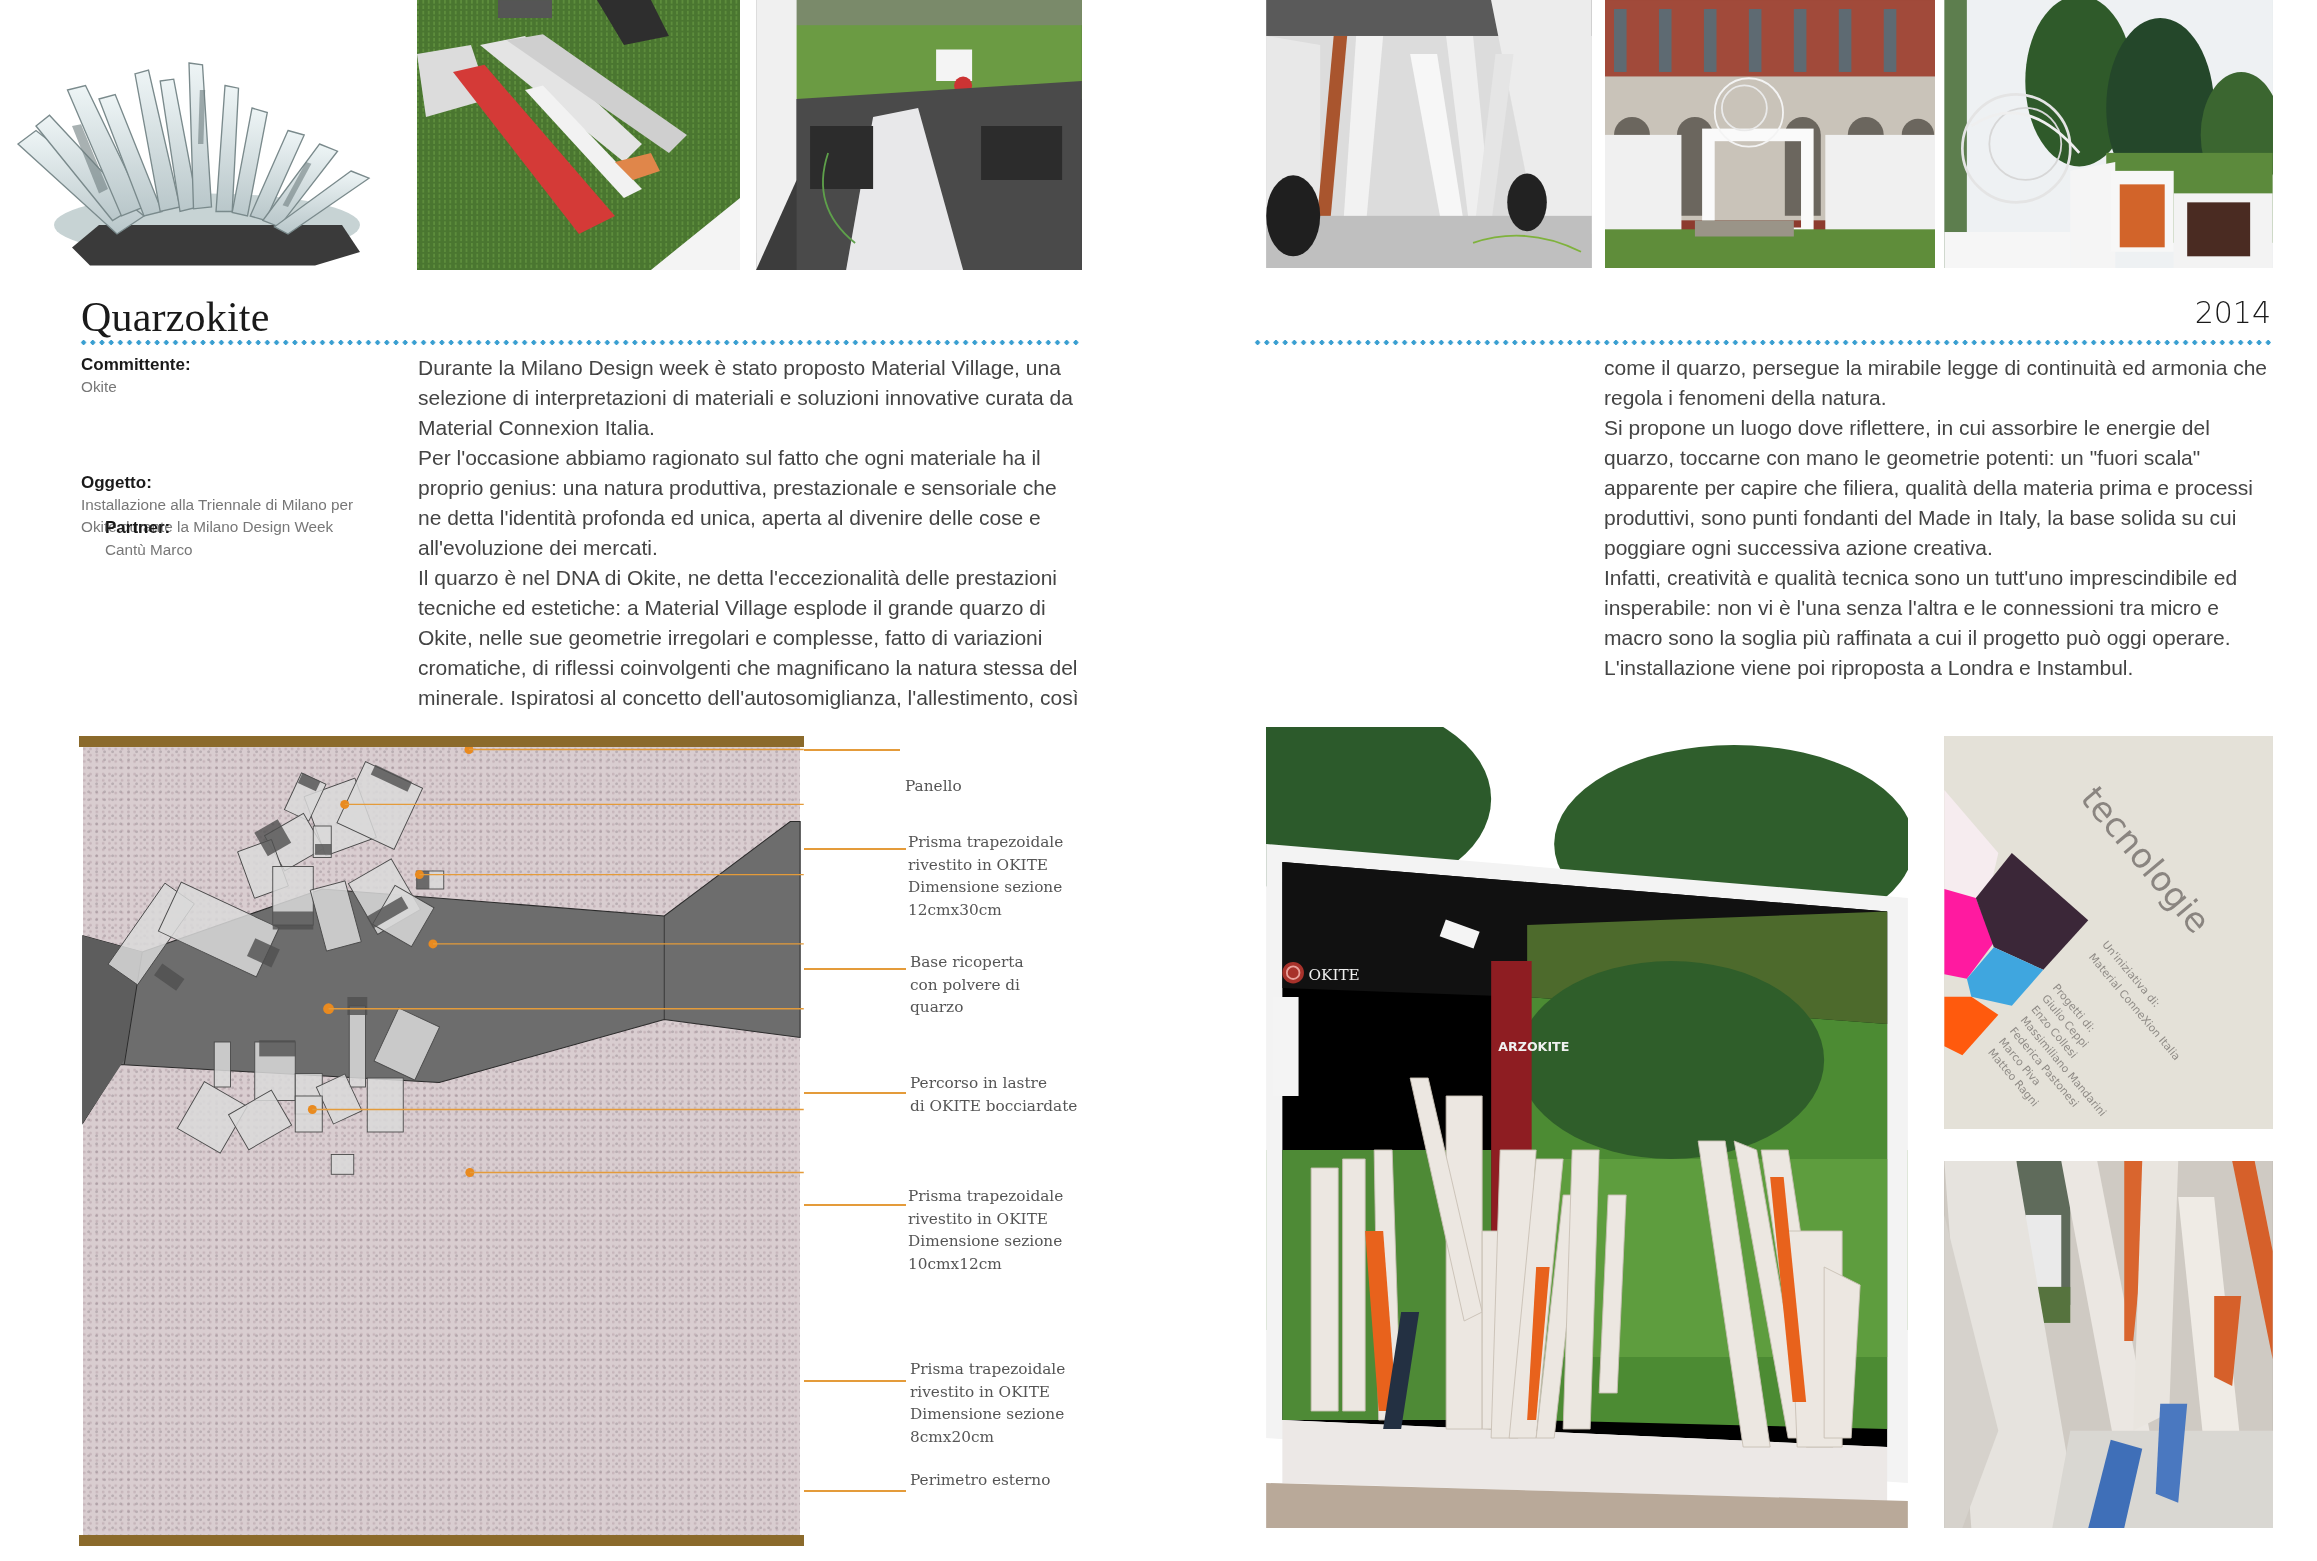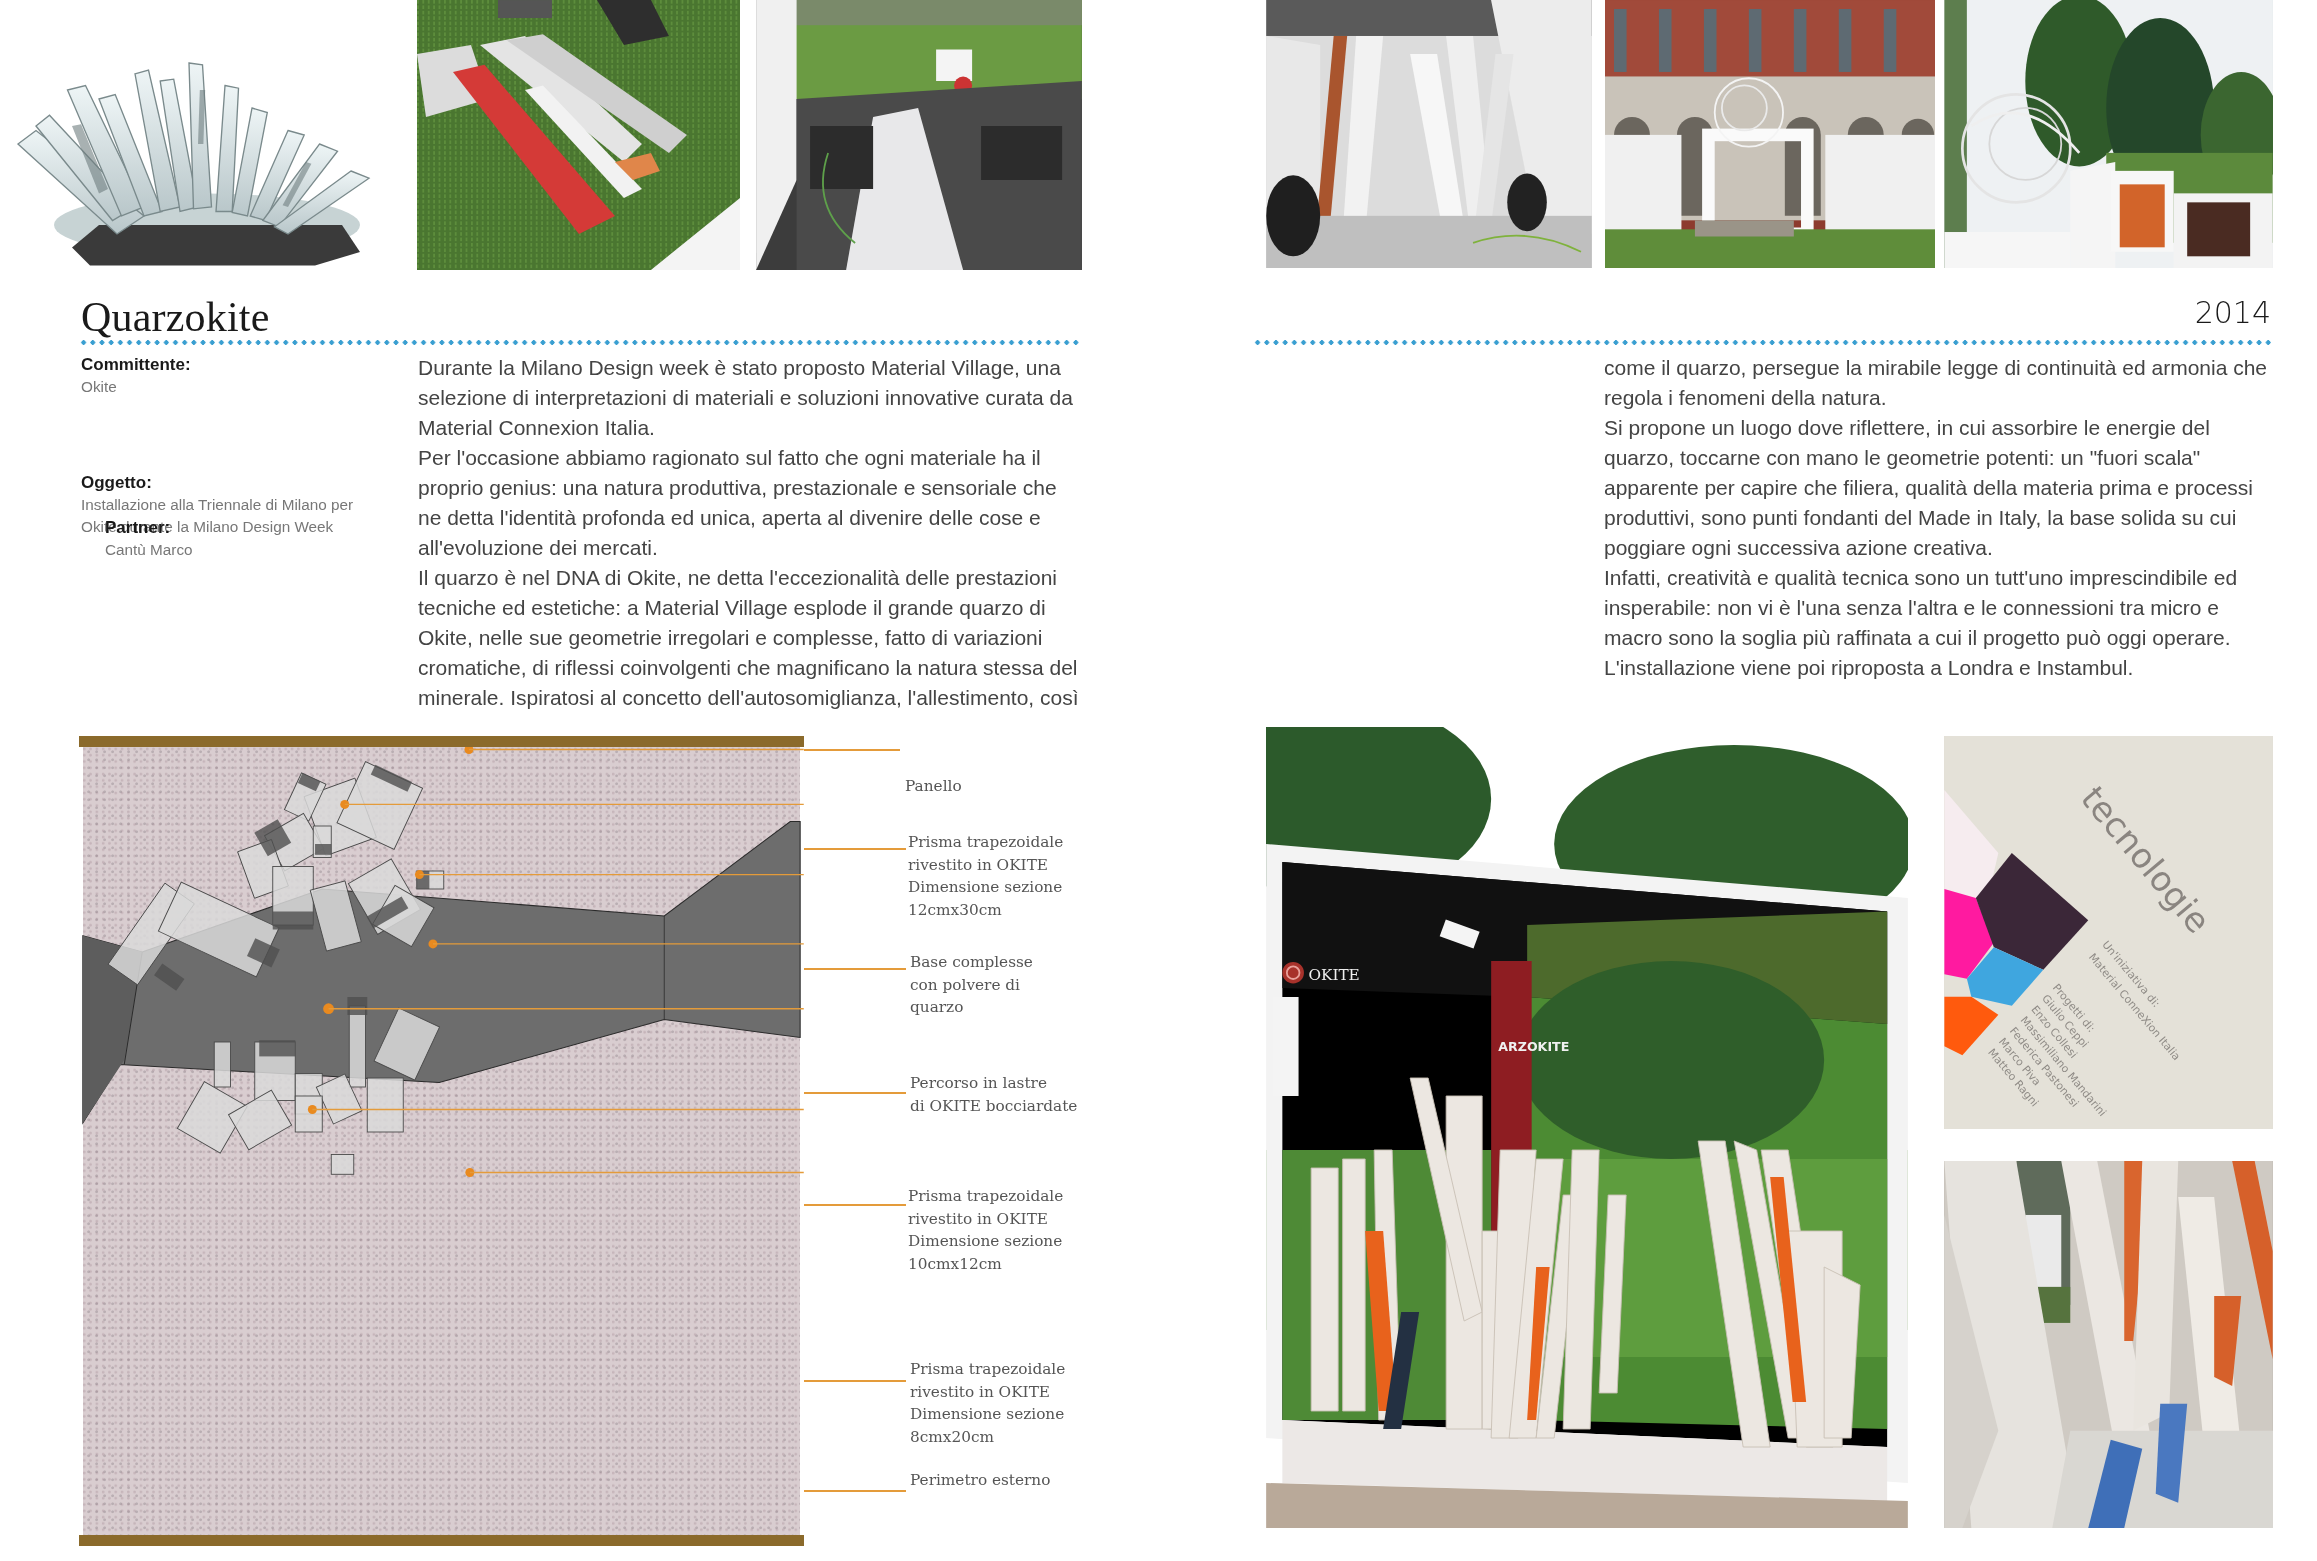--- a/index.html
+++ b/index.html
@@ -301,21 +301,21 @@
 <div class="leader" style="left:804px;top:1092px;width:102px;"></div>
 <div class="leader" style="left:804px;top:1204px;width:102px;"></div>
 <div class="leader" style="left:804px;top:1380px;width:102px;"></div>
 <div class="leader" style="left:804px;top:1490px;width:102px;"></div>
 
 <div class="legend-item" style="left:905px;top:736px;margin-top:39px;">Panello</div>
 <div class="legend-item" style="left:908px;top:831px;">Prisma trapezoidale
 rivestito in OKITE
 Dimensione sezione
 12cmx30cm</div>
-<div class="legend-item" style="left:910px;top:951px;">Base complesse
+<div class="legend-item" style="left:910px;top:951px;">Base ricoperta
 con polvere di
 quarzo</div>
 <div class="legend-item" style="left:910px;top:1072px;">Percorso in lastre
 di OKITE bocciardate</div>
 <div class="legend-item" style="left:908px;top:1185px;">Prisma trapezoidale
 rivestito in OKITE
 Dimensione sezione
 10cmx12cm</div>
 <div class="legend-item" style="left:910px;top:1358px;">Prisma trapezoidale
 rivestito in OKITE

